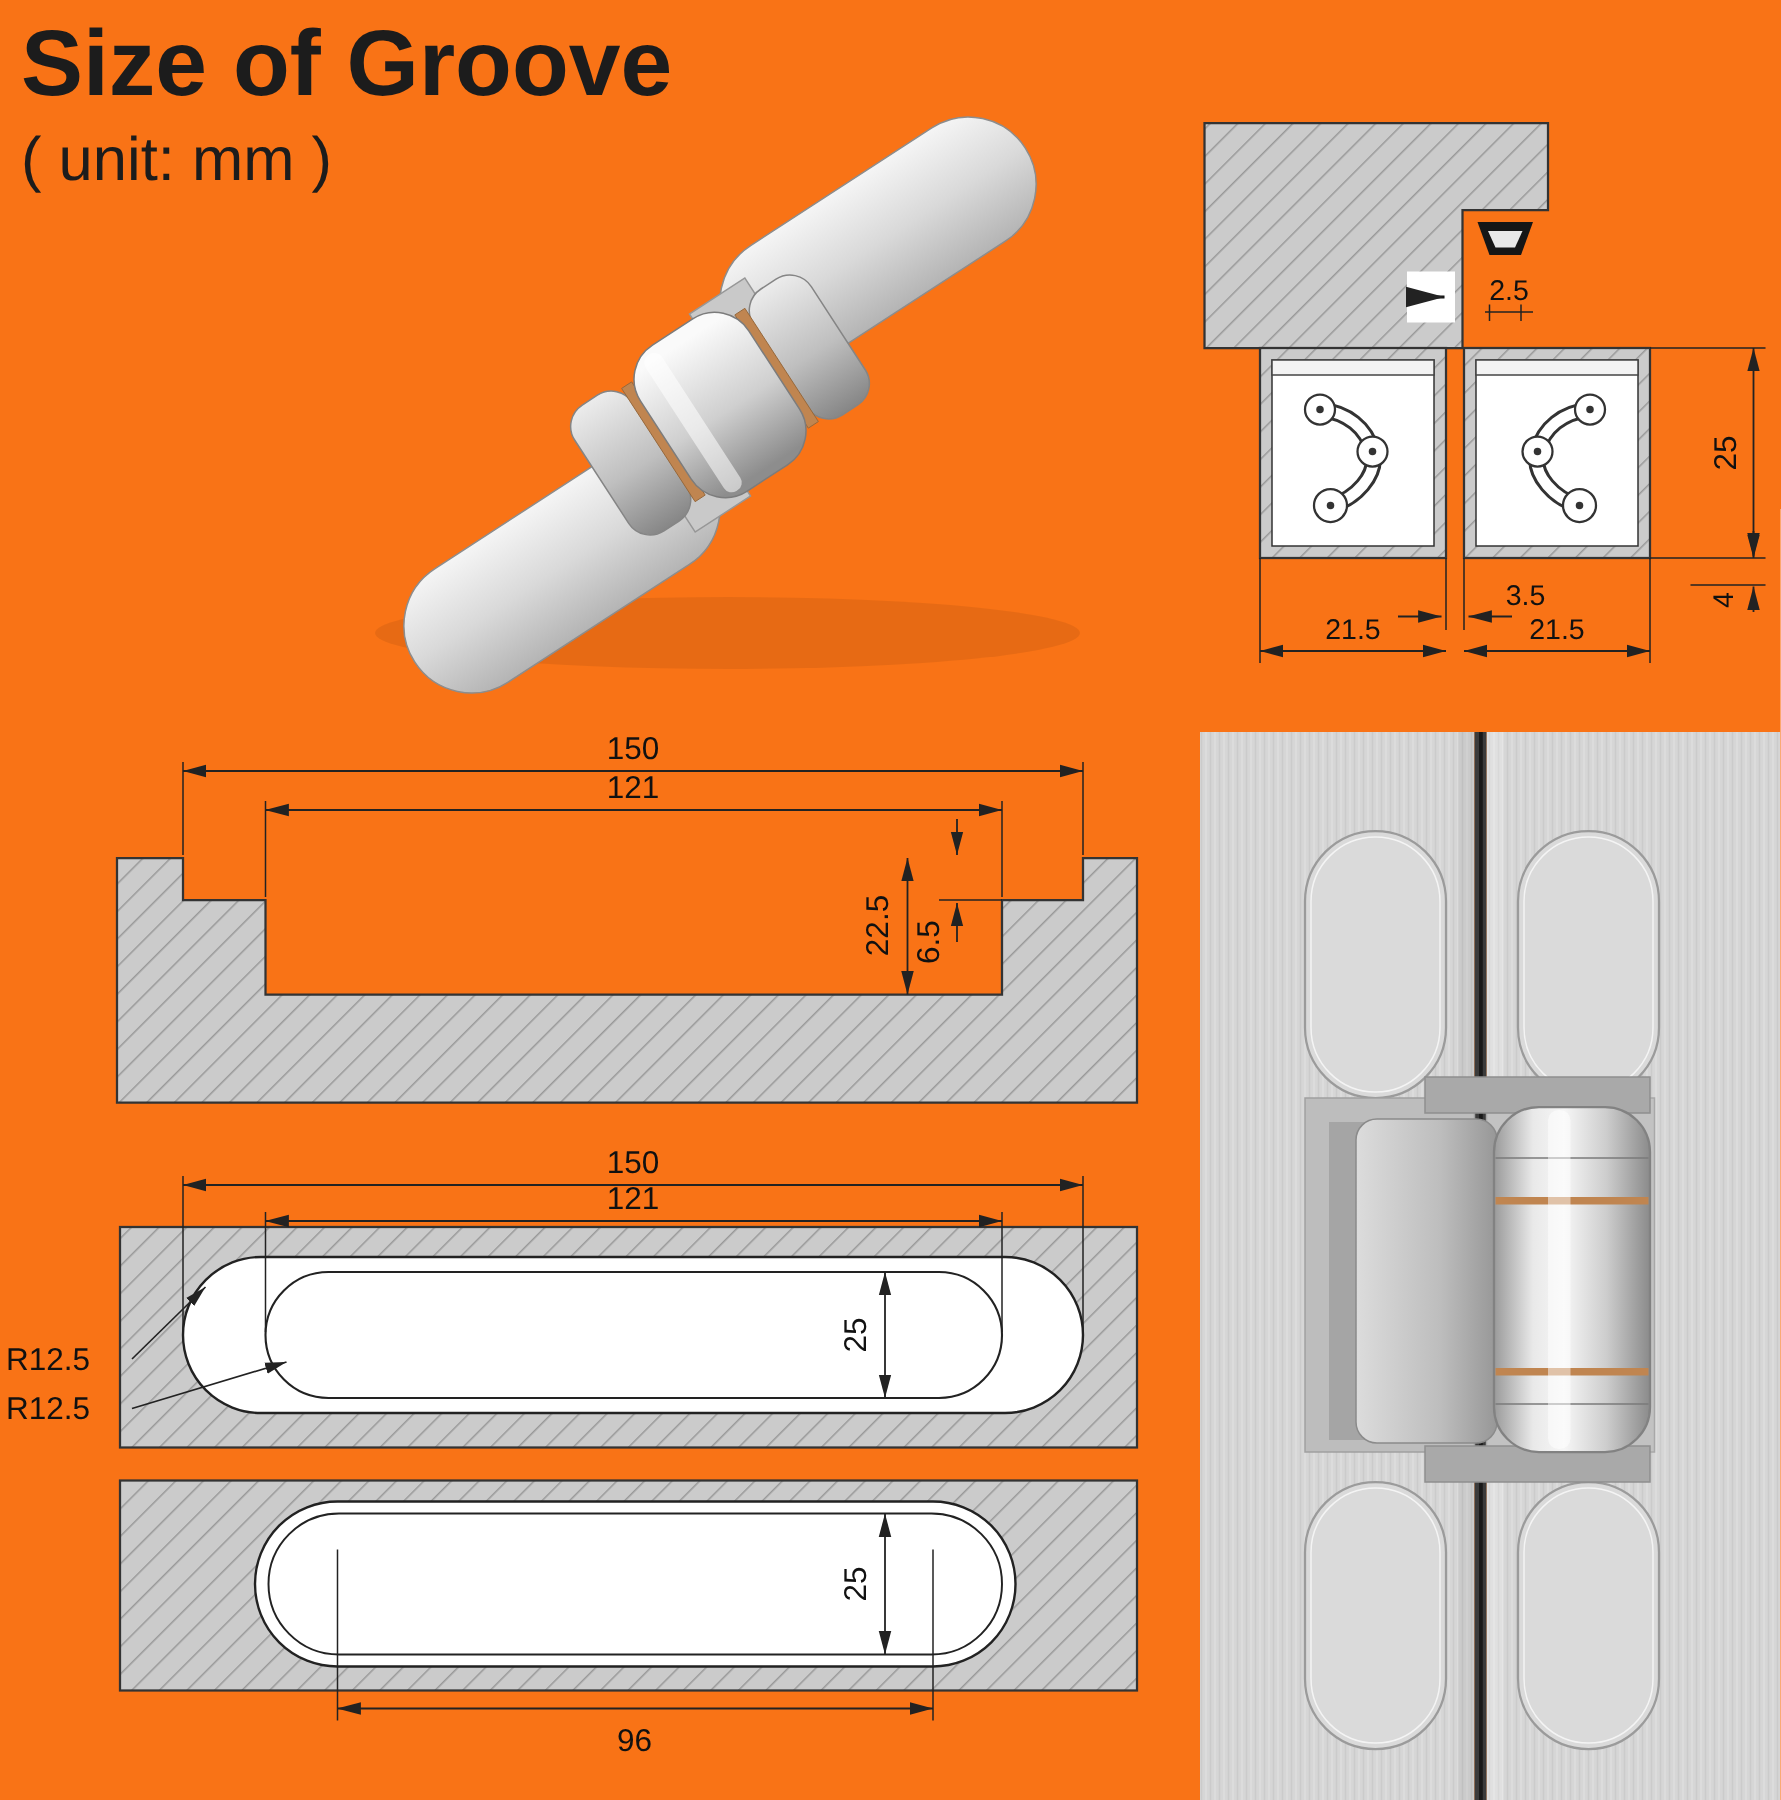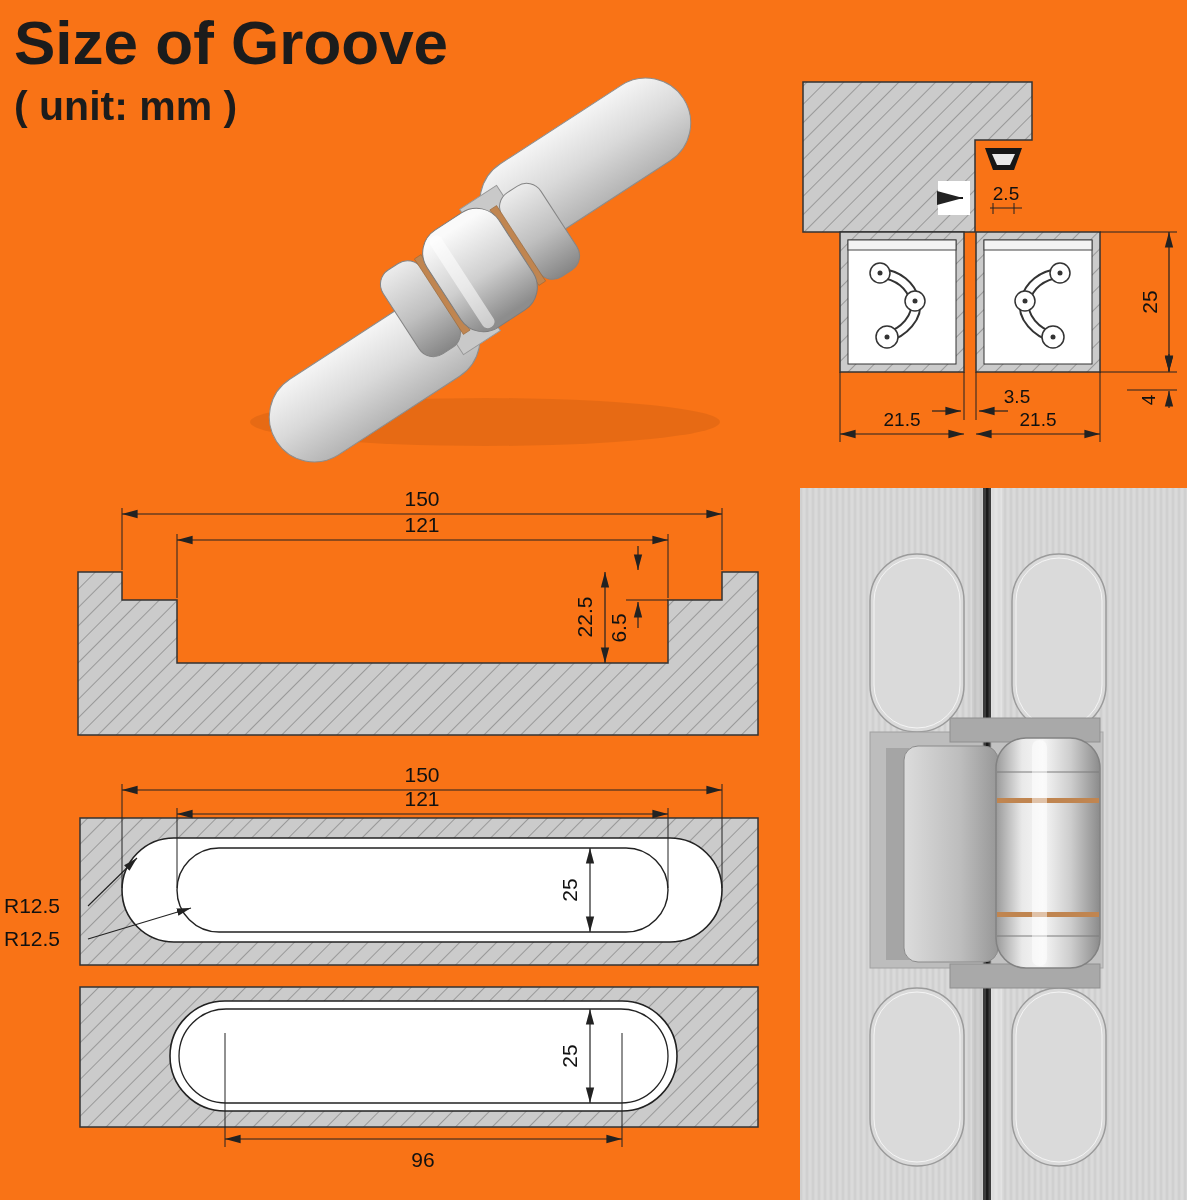--- a/index.html
+++ b/index.html
@@ -1,21 +1,21 @@
 <!DOCTYPE html>
 <html><head>
 <meta charset="utf-8">
 <style>
   *{margin:0;padding:0;box-sizing:border-box}
   body{background:#ffffff;font-family:"Liberation Sans",sans-serif}
   .canvas{position:relative;width:1187px;height:1200px;background:#f97316;overflow:hidden}
   .abs{position:absolute}
   .hdr{position:absolute;left:14px;top:10px}
   .title{font-size:62px;font-weight:bold;color:#1c1c1c;line-height:1.05}
-  .subtitle{font-size:41px;font-weight:700;color:#1c1c1c;margin-top:8px}
+  .subtitle{font-size:41px;font-weight:400;color:#1c1c1c;margin-top:8px}
   svg text{font-family:"Liberation Sans",sans-serif;fill:#111}
   .dimtxt{font-size:21px}
   .dimtxt-s{font-size:19px}
   .ext{stroke:#222;stroke-width:1;fill:none}
   .dim{stroke:#222;stroke-width:1.2;fill:none}
   .lead{stroke:#222;stroke-width:1.1;fill:none}
 </style>
 </head>
 <body>
 

